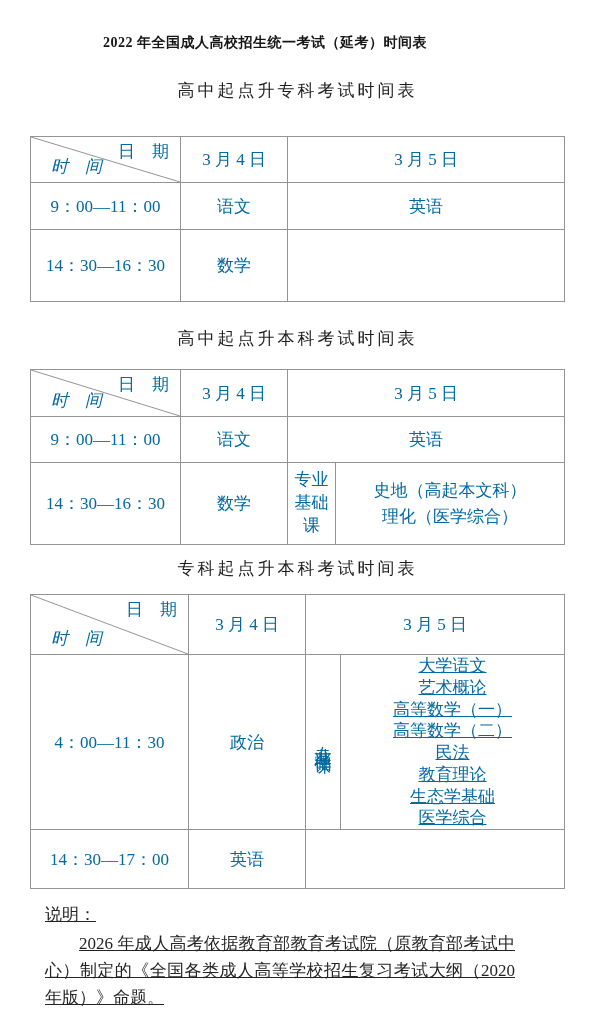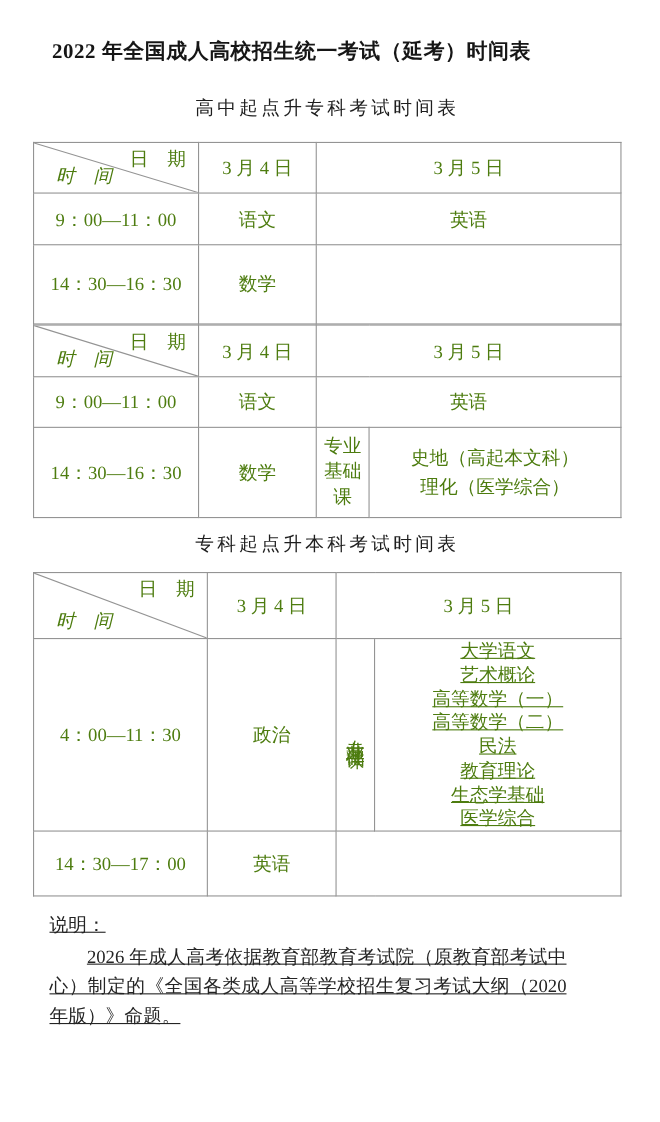--- a/index.html
+++ b/index.html
@@ -7,50 +7,50 @@
     width: 600px; height: 1020px;
     background: #ffffff;
     font-family: "Liberation Serif", "DejaVu Serif", serif;
     color: #242424;
     overflow: hidden;
   }
   .title {
     width: 530px;
     margin: 34px 0 0 0;
     text-align: center;
-    font-size: 19px;
+    font-size: 14px;
     font-weight: bold;
     color: #161616;
     letter-spacing: 0.5px;
   }
   .content { margin: 0 35px 0 30px; }
   .subtitle {
     margin: 0;
     text-align: center;
     font-size: 17px;
     font-weight: normal;
     letter-spacing: 3px;
     color: #1e1e1e;
   }
-  .subtitle-1 { margin-top: 27px; margin-bottom: 19px; }
+  .subtitle-1 { margin-top: 27px; margin-bottom: 34px; }
   .subtitle-2 { margin-top: 25px; margin-bottom: 19px; }
   .subtitle-3 { margin-top: 12px; margin-bottom: 14px; }
 
   table.timetable {
     border-collapse: collapse;
     table-layout: fixed;
     width: 535px;
   }
   table.timetable td {
     border: 1px solid #949494;
     text-align: center;
     vertical-align: middle;
     font-size: 17px;
     padding: 0;
-    color: #4d7c0f;
+    color: #0369a1;
   }
   .t1 .c-time { width: 150px; } .t1 .c-d1 { width: 107px; }
   .t2 .c-time { width: 150px; } .t2 .c-d1 { width: 107px; } .t2 .c-grp { width: 48px; }
   .t3 .c-time { width: 158px; } .t3 .c-d1 { width: 117px; } .t3 .c-grp { width: 35px; }
 
   .t1 .r-head { height: 46px; } .t1 .r1 { height: 47px; } .t1 .r2 { height: 72px; }
   .t2 .r-head { height: 47px; } .t2 .r1 { height: 46px; } .t2 .r2 { height: 82px; }
   .t3 .r-head { height: 60px; } .t3 .r1 { height: 175px; } .t3 .r2 { height: 59px; padding-left: 14px; }
 
   td.time { font-size: 18px; }
@@ -126,20 +126,21 @@
           <td>英语</td>
         </tr>
         <tr class="r2">
           <td class="time">14：30—16：30</td>
           <td>数学</td>
           <td></td>
         </tr>
       </tbody>
     </table>
 
+    <h2 class="subtitle subtitle-2">高中起点升本科考试时间表</h2>
     <table class="timetable t2">
       <colgroup>
           <col class="c-time">
           <col class="c-d1">
           <col class="c-grp">
           <col>
         </colgroup>
       <tbody>
         <tr class="r-head">
           <td class="corner">

